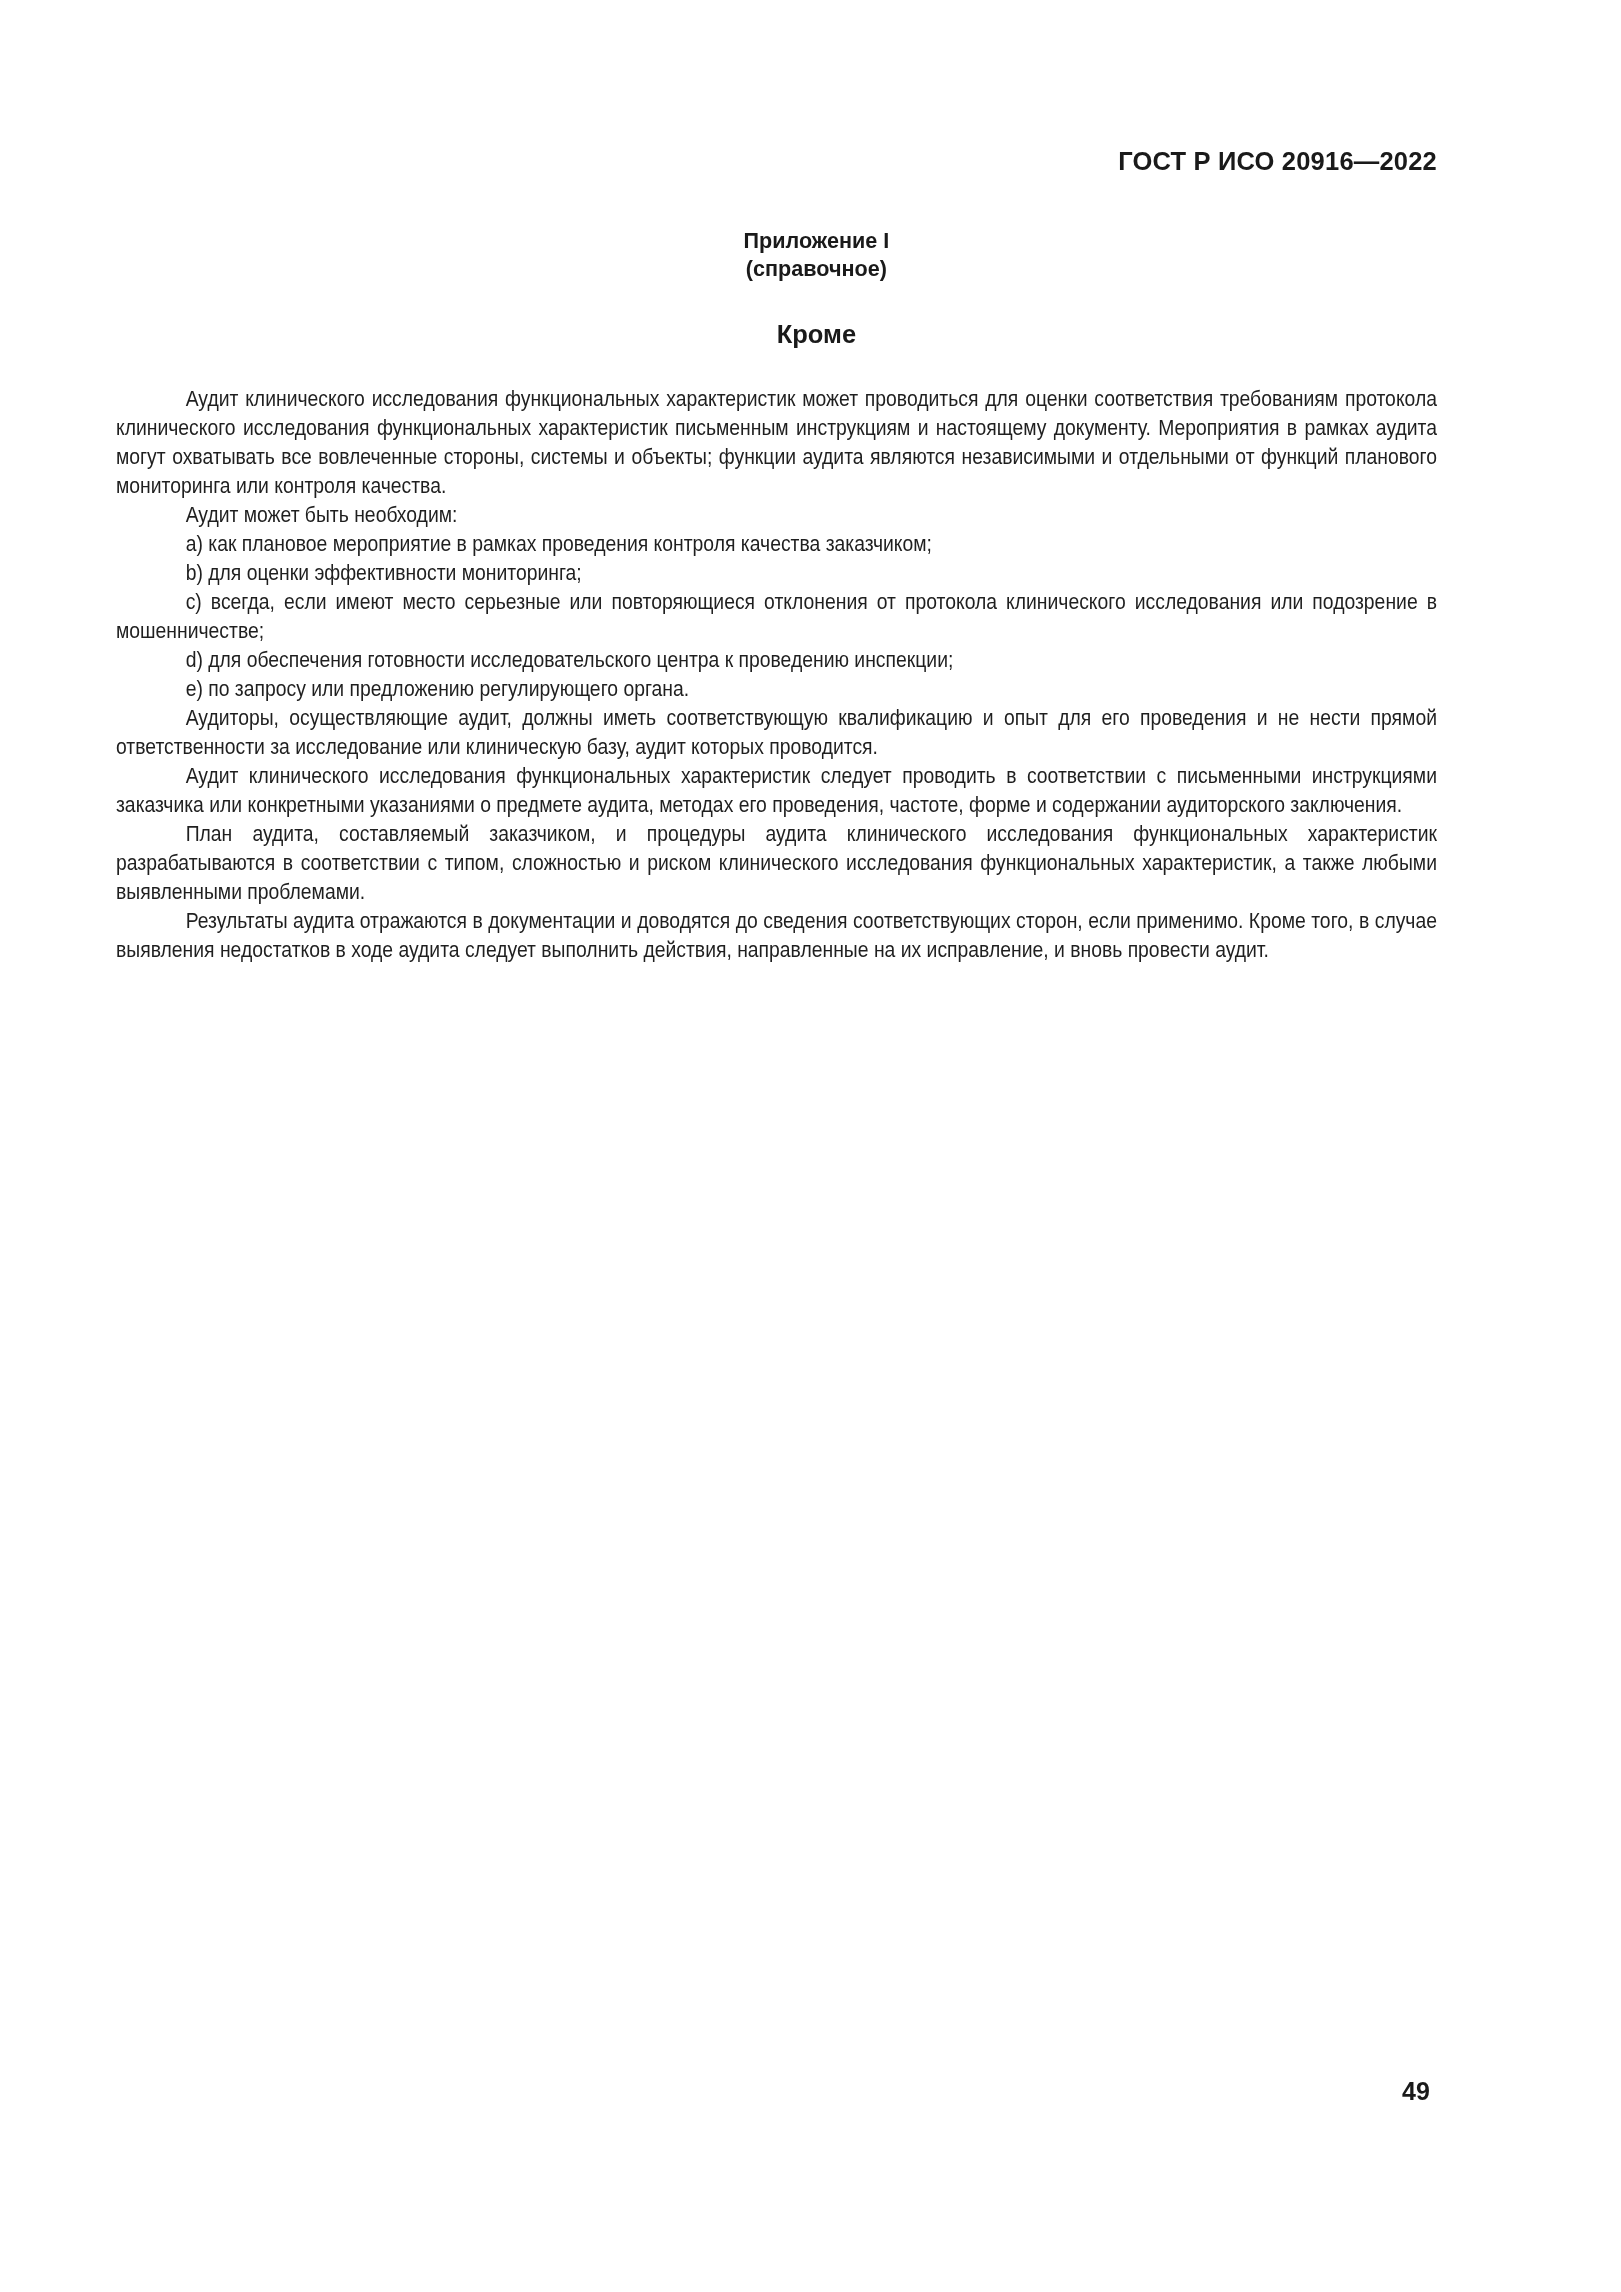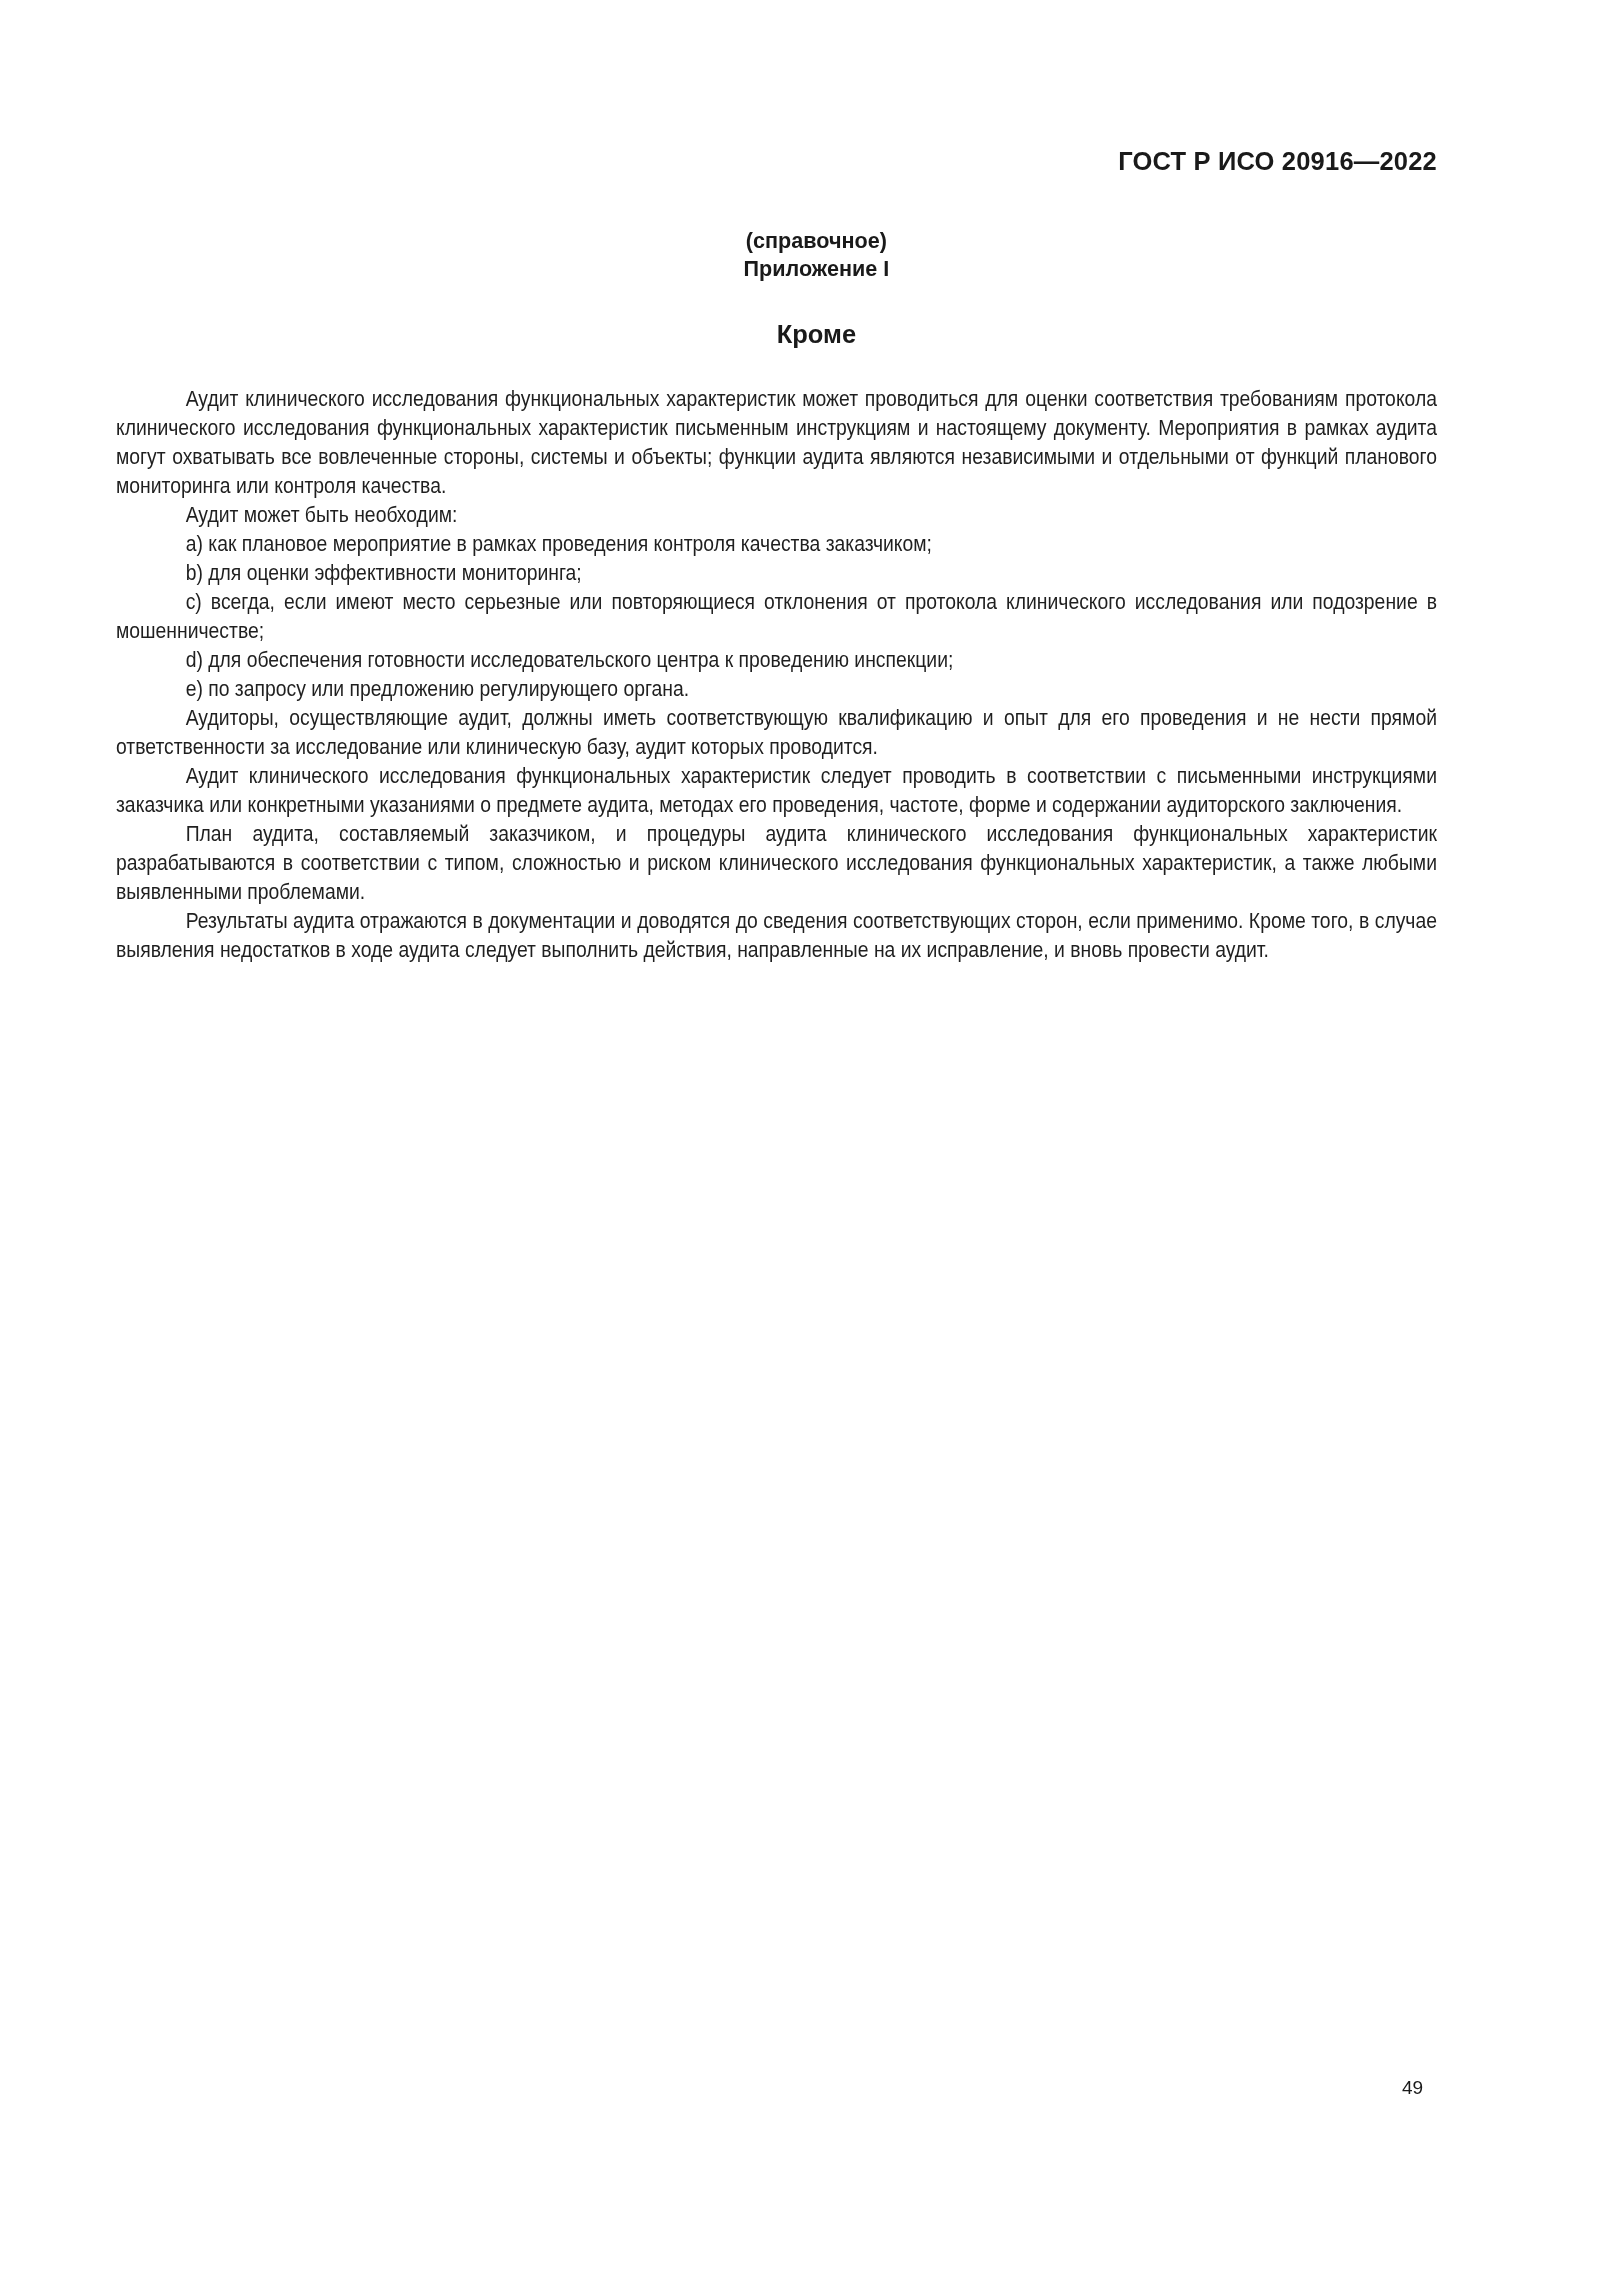--- a/index.html
+++ b/index.html
@@ -72,34 +72,35 @@
       text-align: justify;
       text-indent: 81px;
     }
     .para.list-item {
       text-indent: 81px;
     }
     .page-number {
       position: absolute;
       top: 2077px;
       left: 1402px;
-      font-size: 19px;
+      font-size: 25px;
       color: #1a1a1a;
+      font-weight: bold;
     }
   </style>
 </head>
 <body>
 
 <div class="page">
 
   <div class="doc-code">ГОСТ Р ИСО 20916—2022</div>
 
   <div class="annex-heading">
+    <div>Приложение I</div>
     <div>(справочное)</div>
-    <div>Приложение I</div>
   </div>
 
   <div class="section-title">Кроме</div>
 
   <div class="body-text">
     <p class="para">Аудит клинического исследования функциональных характеристик может проводиться для оценки соответствия требованиям протокола клинического исследования функциональных характеристик письменным инструкциям и настоящему документу. Мероприятия в рамках аудита могут охватывать все вовлеченные стороны, системы и объекты; функции аудита являются независимыми и отдельными от функций планового мониторинга или контроля качества.</p>
     <p class="para">Аудит может быть необходим:</p>
     <p class="para list-item">a)  как плановое мероприятие в рамках проведения контроля качества заказчиком;</p>
     <p class="para list-item">b)  для оценки эффективности мониторинга;</p>
     <p class="para list-item">c)  всегда, если имеют место серьезные или повторяющиеся отклонения от протокола клинического исследования или подозрение в мошенничестве;</p>

